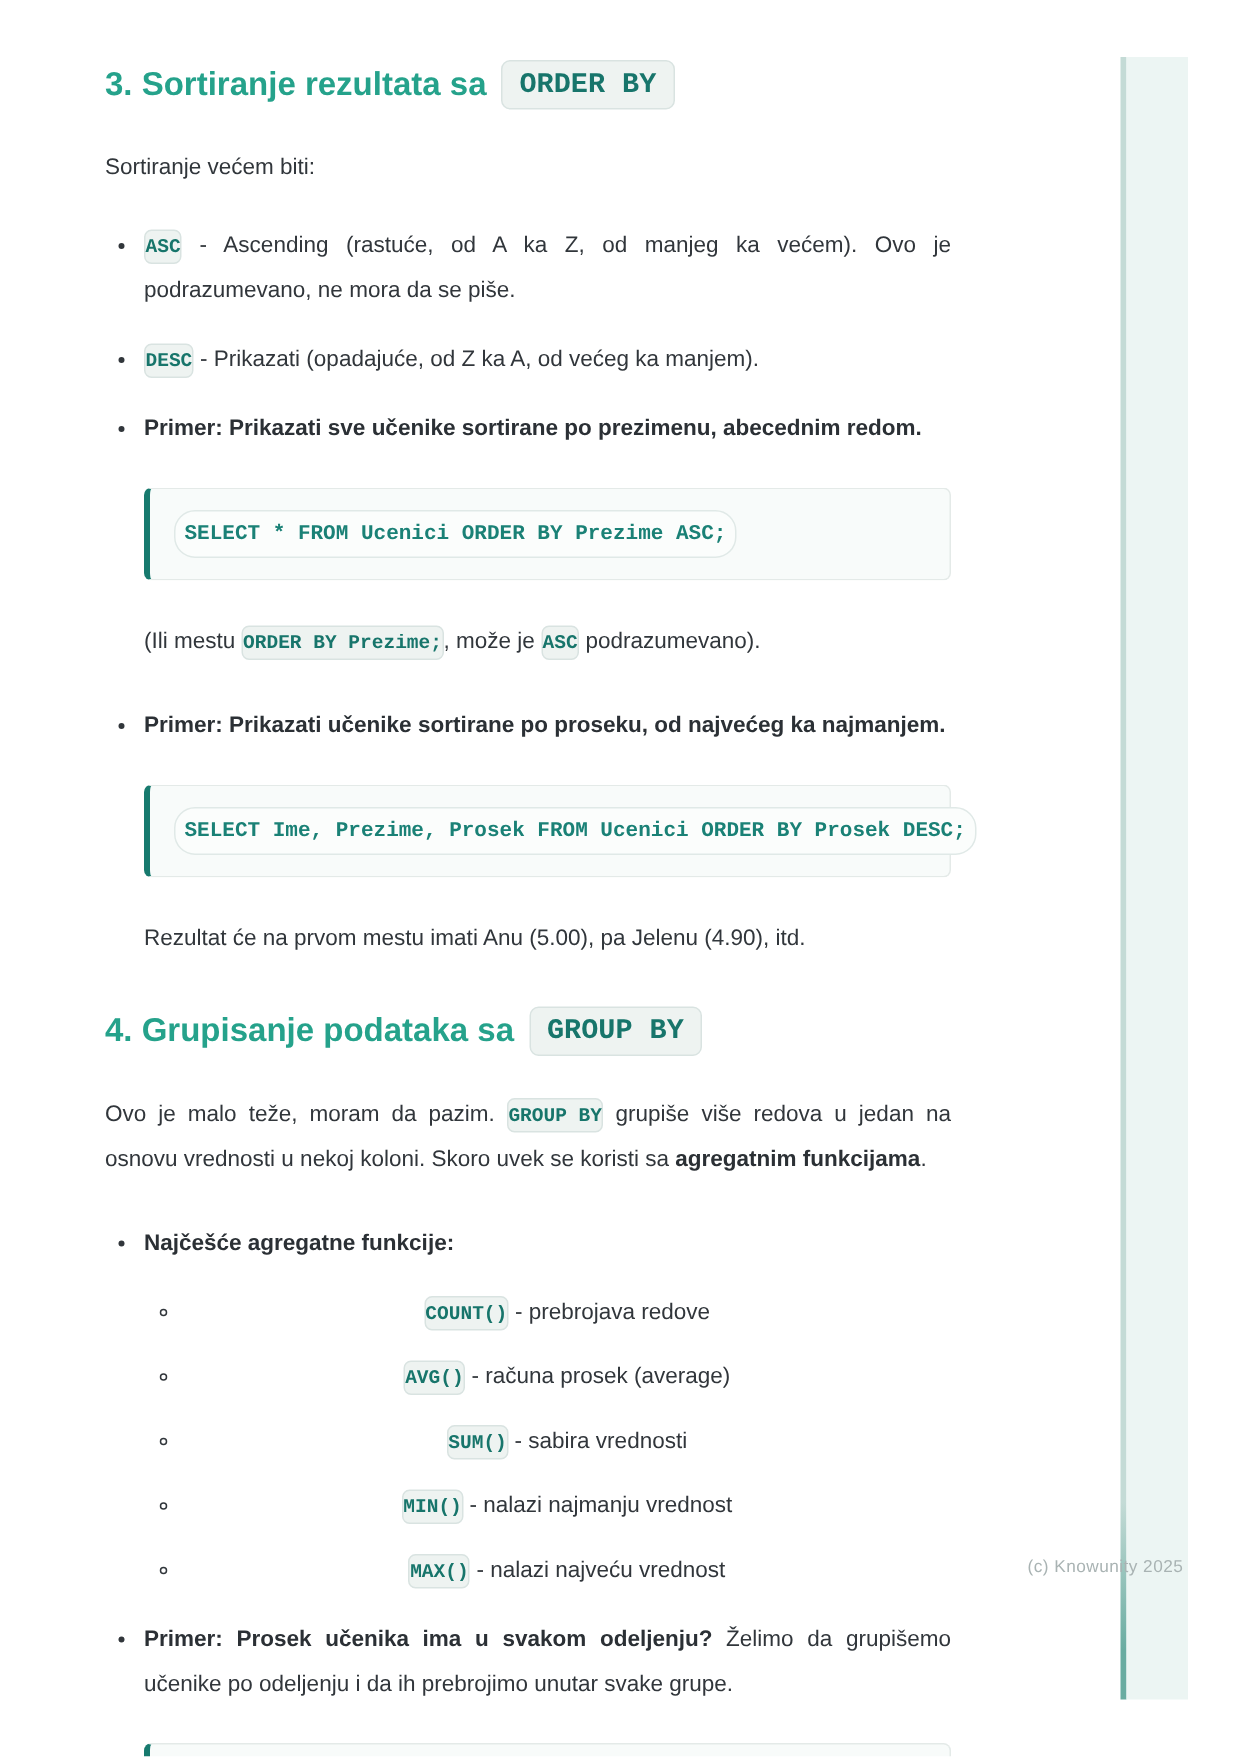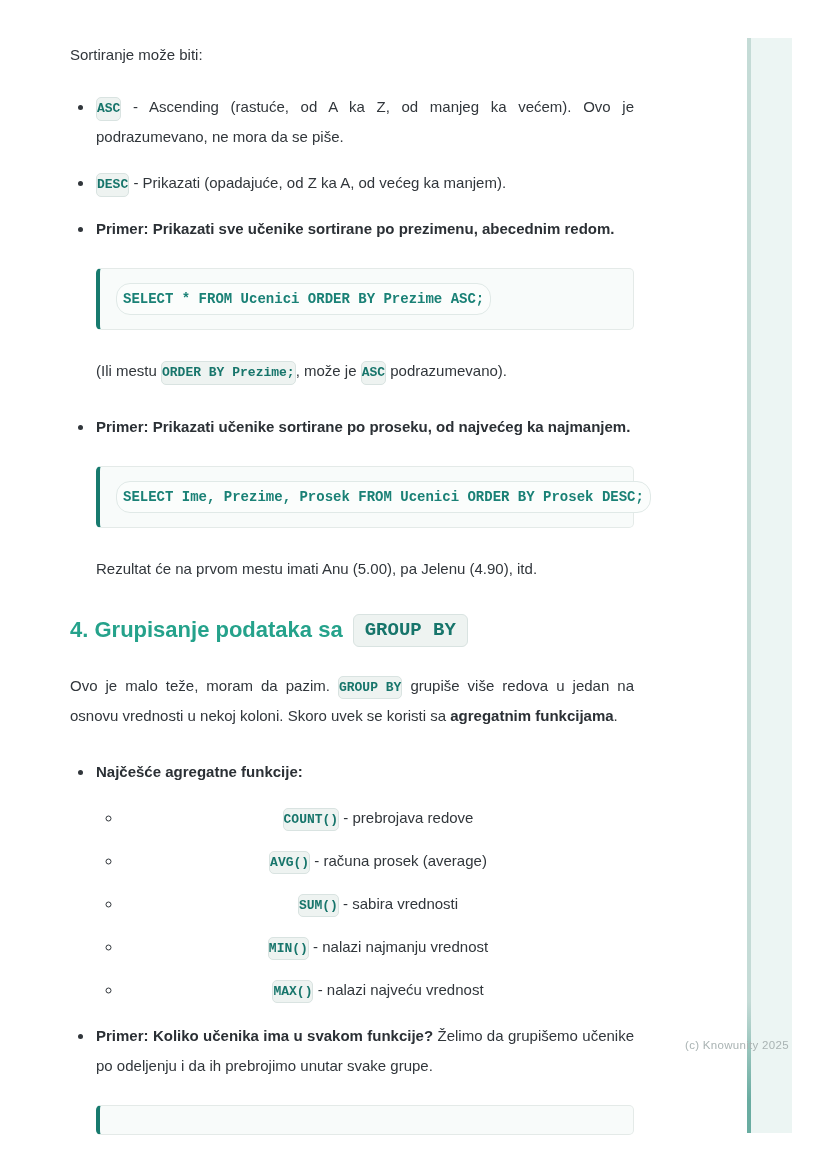--- a/index.html
+++ b/index.html
@@ -139,22 +139,26 @@
 
   <div class="side-bar">
     <div class="side-bar-line"></div>
     <div class="side-bar-fill"></div>
   </div>
 
   <div class="watermark">(c) Knowunity 2025</div>
 
   <div class="content">
 
-
-    <p class="body-text intro">Sortiranje može biti:</p>
+    <h2>
+      <span>3. Sortiranje rezultata sa</span>
+      <span class="code-badge">ORDER BY</span>
+    </h2>
+
+    <p class="body-text intro">Sortiranje većem biti:</p>
 
     <ul class="level1">
       <li>
         <span class="code-badge">ASC</span>
         <span>- Ascending (rastuće, od A ka Z, od manjeg ka većem). Ovo je podrazumevano, ne mora da se piše.</span>
       </li>
       <li>
         <span class="code-badge">DESC</span>
         <span>- Prikazati (opadajuće, od Z ka A, od većeg ka manjem).</span>
       </li>
@@ -222,21 +226,21 @@
             <span class="code-badge">MIN()</span>
             <span>- nalazi najmanju vrednost</span>
           </li>
           <li>
             <span class="code-badge">MAX()</span>
             <span>- nalazi najveću vrednost</span>
           </li>
         </ul>
       </li>
       <li>
-        <span class="bold">Primer: Koliko učenika ima u svakom funkcije?</span>
+        <span class="bold">Primer: Prosek učenika ima u svakom odeljenju?</span>
         <span>Želimo da grupišemo učenike po odeljenju i da ih prebrojimo unutar svake grupe.</span>
       </li>
     </ul>
 
     <div class="code-block">
       
       
     </div>
 
   </div>

